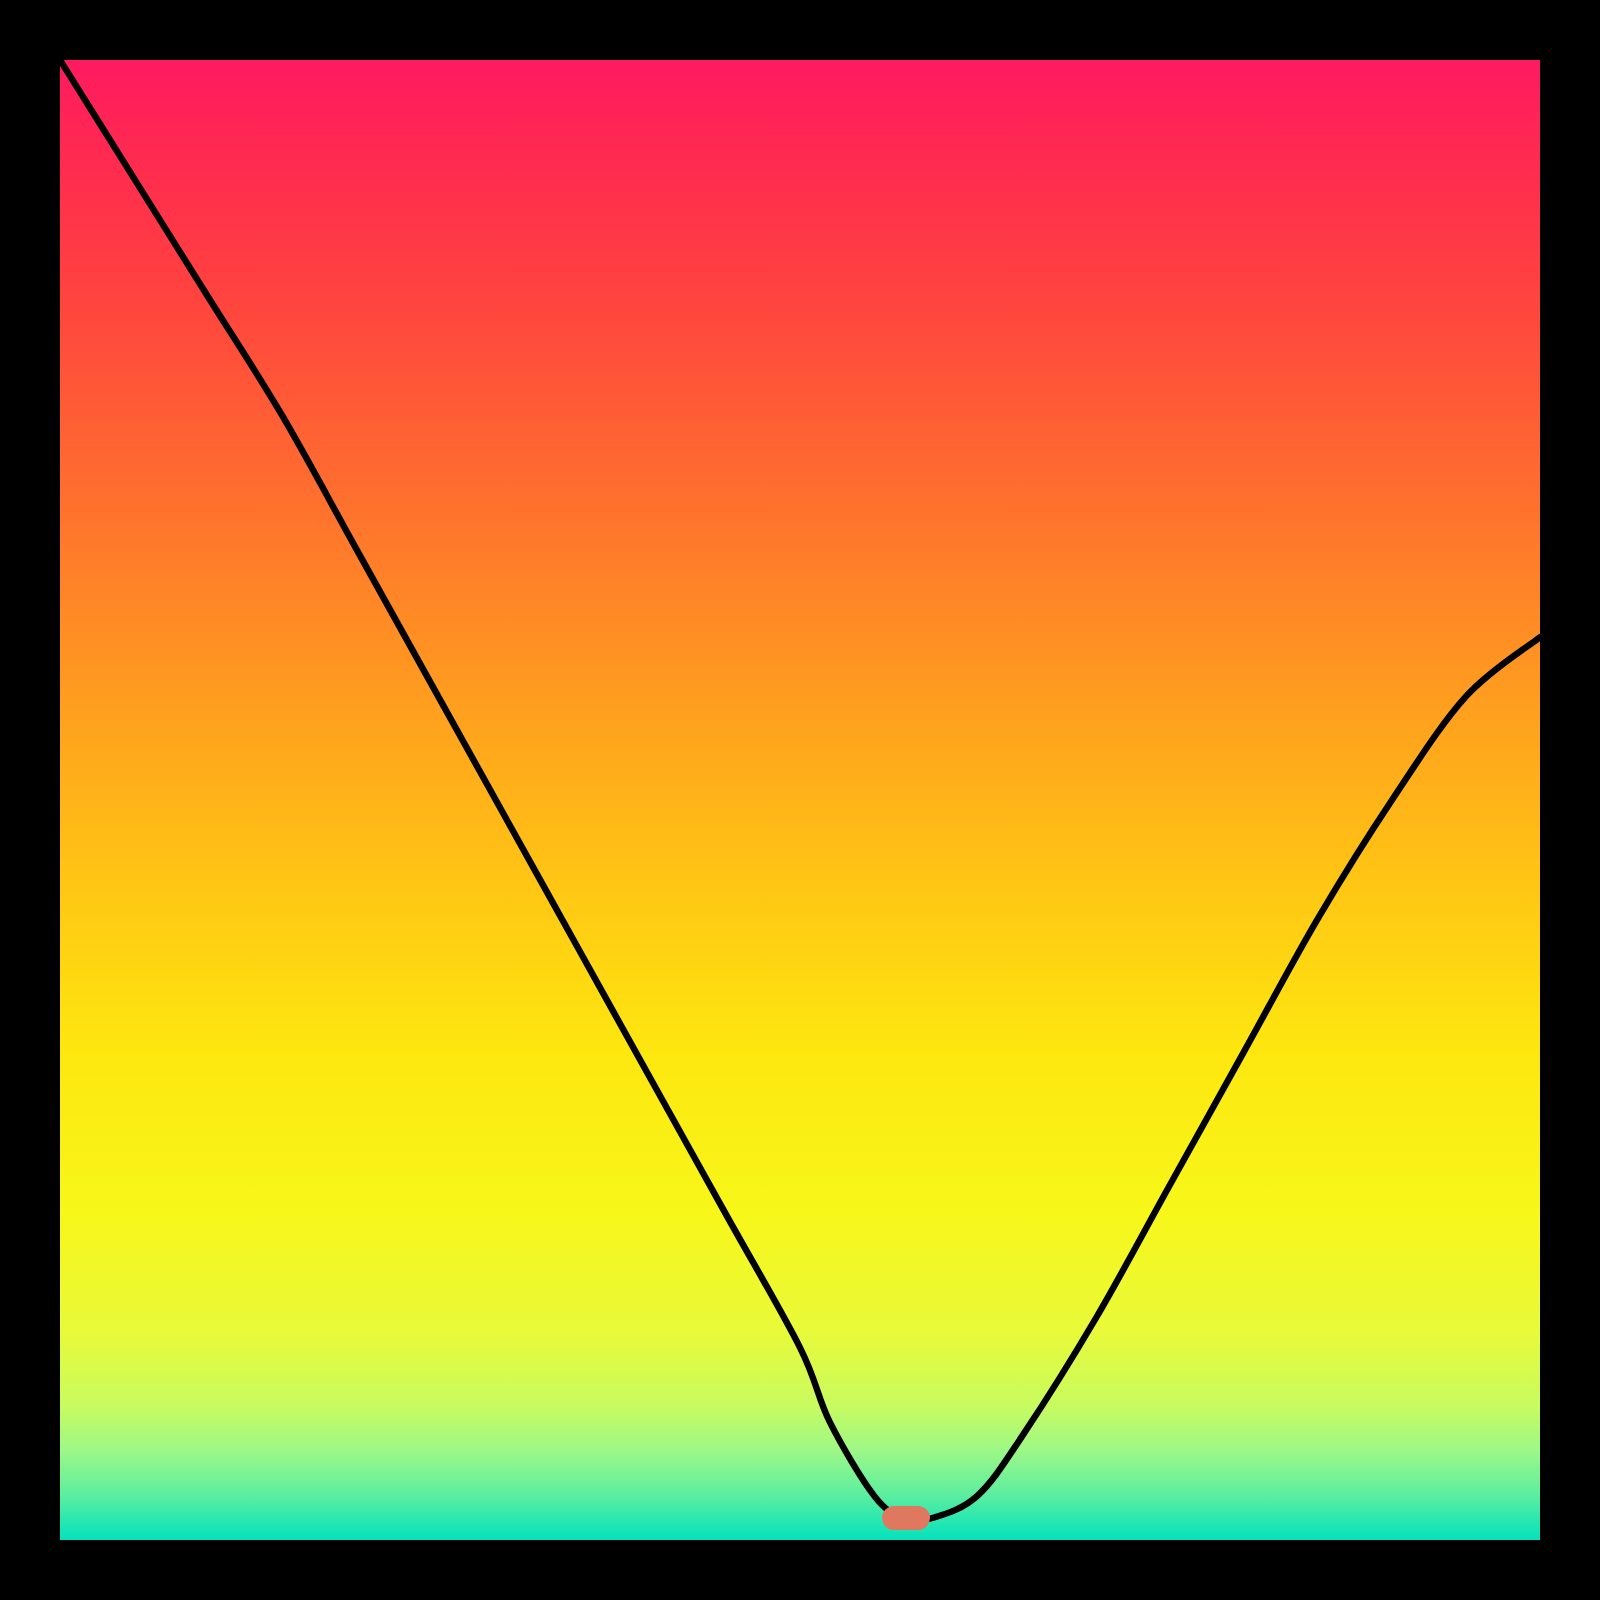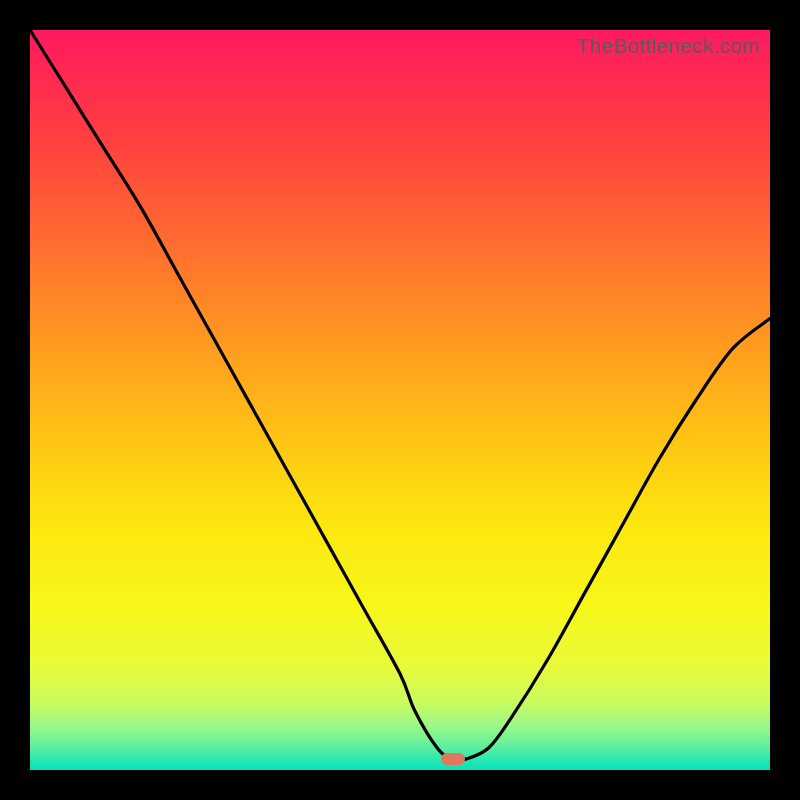--- a/index.html
+++ b/index.html
@@ -76,16 +76,15 @@
 
   <div class="plot">
     <div class="gradient"></div>
 
     <svg class="curve-svg" viewBox="0 0 740 740" preserveAspectRatio="none">
       <path id="curve-path" fill="none" stroke="#000" stroke-width="3.2" stroke-linecap="round" stroke-linejoin="round" d="M 0.00 0.00 C 6.17 9.87, 24.67 39.47, 37.00 59.20 C 49.33 78.93, 61.67 98.67, 74.00 118.40 C 86.33 138.13, 98.67 156.63, 111.00 177.60 C 123.33 198.57, 135.67 222.00, 148.00 244.20 C 160.33 266.40, 172.67 288.60, 185.00 310.80 C 197.33 333.00, 209.67 355.20, 222.00 377.40 C 234.33 399.60, 246.67 421.80, 259.00 444.00 C 271.33 466.20, 283.67 488.40, 296.00 510.60 C 308.33 532.80, 320.67 555.00, 333.00 577.20 C 345.33 599.40, 361.37 626.53, 370.00 643.80 C 378.63 661.07, 378.63 668.47, 384.80 680.80 C 390.97 693.13, 400.83 709.78, 407.00 717.80 C 413.17 725.82, 416.87 727.05, 421.80 728.90 C 426.73 730.75, 430.43 730.75, 436.60 728.90 C 442.77 727.05, 451.40 724.58, 458.80 717.80 C 466.20 711.02, 471.13 703.00, 481.00 688.20 C 490.87 673.40, 505.67 649.97, 518.00 629.00 C 530.33 608.03, 542.67 584.60, 555.00 562.40 C 567.33 540.20, 579.67 518.00, 592.00 495.80 C 604.33 473.60, 616.67 450.17, 629.00 429.20 C 641.33 408.23, 653.67 388.50, 666.00 370.00 C 678.33 351.50, 690.67 331.77, 703.00 318.20 C 715.33 304.63, 733.83 293.53, 740.00 288.60"></path>
     </svg>
 
     <div class="marker" id="marker" style="left: 422.54px; top: 728.9px;"></div>
 
-    <div class="watermark">TheBottleneck.com</div>
   </div>
 
 </div>
 
 </body></html>

